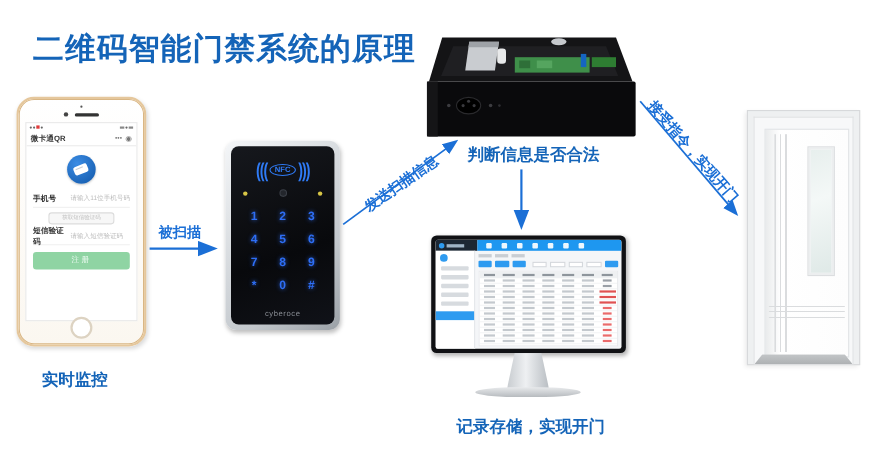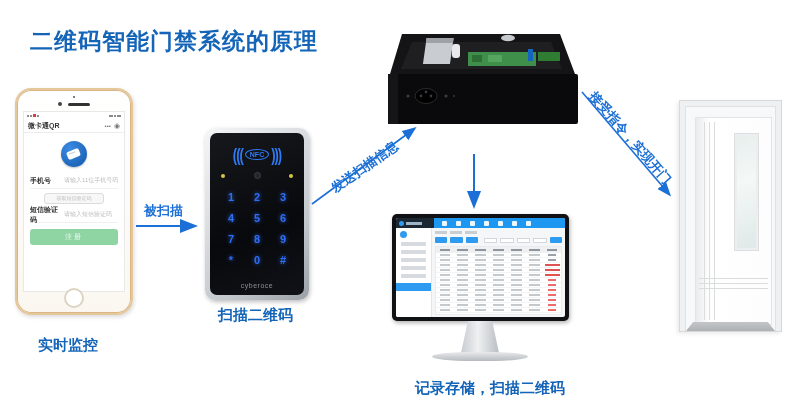--- a/index.html
+++ b/index.html
@@ -1,21 +1,21 @@
 <!DOCTYPE html>
 <html><head>
 <meta charset="utf-8">
 <style>
   * { margin:0; padding:0; box-sizing:border-box; }
   html,body { width:800px; height:420px; }
   body { font-family:"Liberation Sans","DejaVu Sans",sans-serif; background:#ffffff; overflow:hidden; }
   #stage { position:relative; width:800px; height:420px; background:#fff; }
 
   
-  .main-title { position:absolute; left:30px; top:26px; font-size:23px; font-weight:bold; color:#1464b8; letter-spacing:1px; }
+  .main-title { position:absolute; left:30px; top:26px; font-size:28px; font-weight:bold; color:#1464b8; letter-spacing:1px; }
 
   
   .caption { position:absolute; font-size:15px; font-weight:bold; color:#1464b8; white-space:nowrap; }
   .arrow-label { position:absolute; font-size:13px; font-weight:bold; color:#1b6fd6; white-space:nowrap; }
 
   
   .phone { position:absolute; left:15px; top:88px; width:118px; height:227px; background:linear-gradient(#ffffff,#fbf7f0); border:2px solid #e5c79c; box-shadow:0 0 0 1px #d9b684 inset, 1px 2px 4px rgba(0,0,0,.15); border-radius:16px; }
   .phone .cam-dot { position:absolute; top:6px; left:50%; margin-left:-1px; width:2px; height:2px; border-radius:50%; background:#555; }
   .phone .ear-row { position:absolute; top:12px; left:0; right:0; display:flex; justify-content:center; align-items:center; gap:6px; }
   .phone .ear-dot { width:4px; height:4px; border-radius:50%; background:#444; }
@@ -182,21 +182,20 @@
           <div class="key">7</div>
           <div class="key">8</div>
           <div class="key">9</div>
           <div class="key">*</div>
           <div class="key">0</div>
           <div class="key">#</div>
         </div>
       <div class="reader-brand">cyberoce</div>
     </div>
   </div>
-  <div class="caption" style="left:218px; top:306px;">扫描二维码</div>
 
   <svg class="controller-svg" width="190" height="98" viewBox="0 0 190 98">
     <polygon points="14,6 172,6 187,46 2,46" fill="#141416"></polygon>
     <polygon points="24,14 163,14 174,41 13,41" fill="#1f1f22"></polygon>
     <rect x="40" y="10" width="27" height="26" fill="#c9ccd0" transform="skewX(-8)"></rect>
     <rect x="40" y="10" width="27" height="5" fill="#9ea2a7" transform="skewX(-8)"></rect>
     <rect x="64" y="16" width="8" height="14" rx="3" fill="#e8e9ea"></rect>
     <rect x="80" y="24" width="68" height="14" fill="#3f8f4a"></rect>
     <rect x="84" y="27" width="10" height="7" fill="#2e6f38"></rect>
     <rect x="100" y="27" width="14" height="7" fill="#55a55f"></rect>
@@ -206,20 +205,21 @@
     <rect x="0" y="46" width="190" height="50" rx="2" fill="#0a0a0c"></rect>
     <polygon points="0,46 10,46 10,96 0,96" fill="#151517"></polygon>
     <ellipse cx="38" cy="68" rx="11" ry="7.5" fill="#000" stroke="#2a2a2d"></ellipse>
     <circle cx="33" cy="68" r="1.4" fill="#3a3a3e"></circle>
       <circle cx="43" cy="68" r="1.4" fill="#3a3a3e"></circle>
       <circle cx="38" cy="64" r="1.4" fill="#3a3a3e"></circle>
     <circle cx="20" cy="68" r="1.6" fill="#3c3c40"></circle>
       <circle cx="58" cy="68" r="1.6" fill="#3c3c40"></circle>
       <circle cx="66" cy="68" r="1.2" fill="#2e2e32"></circle>
   </svg>
+  <div class="caption" style="left:425px; top:131px;">判断信息是否合法</div>
 
   <div class="monitor">
     <div class="bezel">
       <div class="screen">
         <div class="scr-header">
           <div class="scr-logo">
             <span class="logo-dot"></span>
             <span class="logo-bar"></span>
           </div>
           <div class="scr-menu" id="scrMenu">
@@ -583,21 +583,21 @@
                   </span>
                 </div>
               </div>
           </div>
         </div>
       </div>
     </div>
     <div class="stand-neck"></div>
     <div class="stand-base"></div>
   </div>
-  <div class="caption" style="left:415px; top:379px;">记录存储，扫描二维码</div>
+  <div class="caption" style="left:415px; top:379px;">记录存储，实现开门</div>
 
   <div class="door">
     <div class="frame2"></div>
     <div class="leaf">
       <div class="vgrooves"></div>
       <div class="glass"></div>
       <div class="hgrooves"></div>
     </div>
     <div class="threshold"></div>
   </div>

